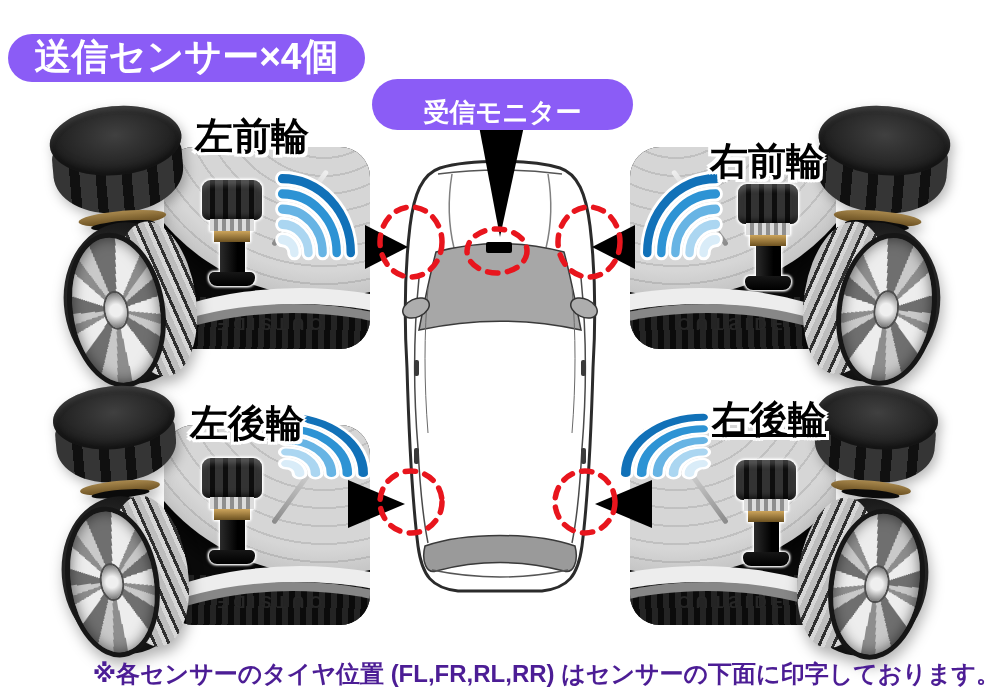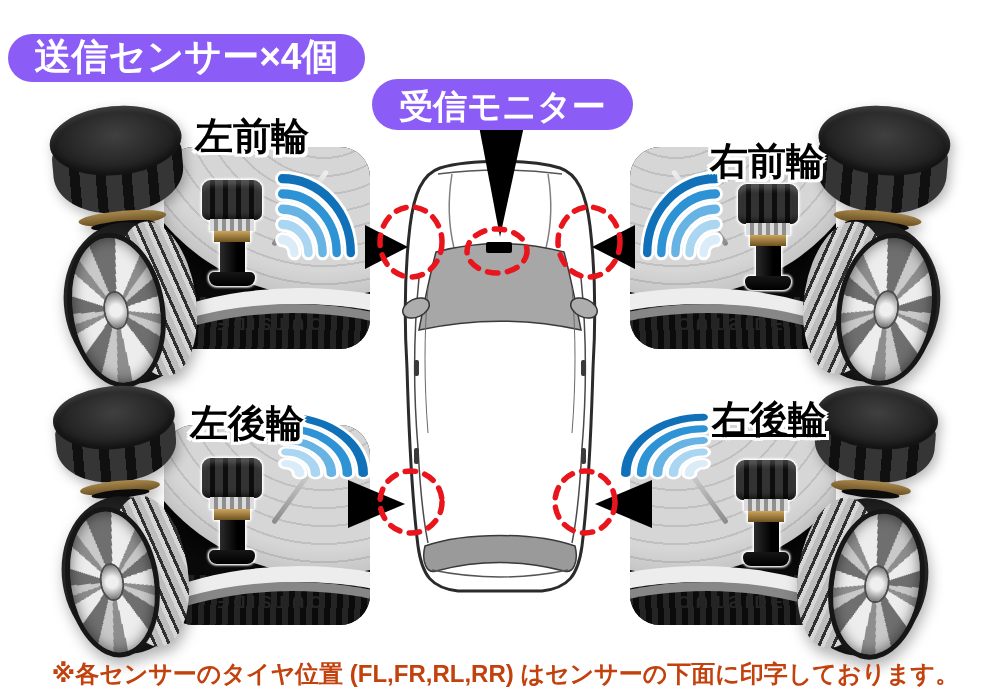--- a/index.html
+++ b/index.html
@@ -3,21 +3,21 @@
 <meta charset="utf-8">
 <style>
   html,body{margin:0;padding:0;background:#fff;}
   .stage{position:relative;width:1000px;height:700px;background:#ffffff;overflow:hidden;
          font-family:"Liberation Sans","DejaVu Sans",sans-serif;}
 
   
   .badge{position:absolute;background:#8b5cf6;color:#fff;font-weight:bold;
          display:flex;align-items:flex-end;justify-content:center;z-index:9;white-space:nowrap;}
   .badge-sender{left:8px;top:34px;width:357px;height:48px;border-radius:25px;font-size:37px;}
-  .badge-receiver{left:372px;top:79px;width:261px;height:51px;border-radius:26px;font-size:34px;}
+  .badge-receiver{left:372px;top:79px;width:261px;height:51px;border-radius:26px;font-size:26px;}
 
   
   .wheel-label{position:absolute;z-index:8;font-size:38px;font-weight:bold;color:#000;white-space:nowrap;
     text-shadow:-3px -3px 0 #fff,3px -3px 0 #fff,-3px 3px 0 #fff,3px 3px 0 #fff,
                  -3px 0 0 #fff,3px 0 0 #fff,0 -3px 0 #fff,0 3px 0 #fff;}
 
   
   .panel{position:absolute;width:206px;border-radius:30px;background:#0b0b0b;overflow:hidden;z-index:2;}
   .panel-inner{position:absolute;inset:0;}
   .panel.mirror .panel-inner{transform:scaleX(-1);}
@@ -79,22 +79,22 @@
     box-shadow:0 0 0 2px #4e4e4e;}
 
   
   .waves{position:absolute;z-index:6;}
   .waves.mirror svg{transform:scaleX(-1);}
 
   
   .carwrap{position:absolute;left:340px;top:118px;width:320px;height:487px;z-index:4;}
 
   
-  .footnote{position:absolute;left:11px;right:0;top:658px;text-align:center;z-index:9;
-    font-size:24px;font-weight:600;color:#c2410c;}
+  .footnote{position:absolute;left:11px;right:0;top:658px;text-align:right;z-index:9;
+    font-size:24px;font-weight:600;color:#4c1d95;}
 </style>
 </head>
 <body>
 
 <div class="stage">
 
   <div class="badge badge-sender">
     <span>送信センサー×4個</span>
   </div>
   <div class="badge badge-receiver">

